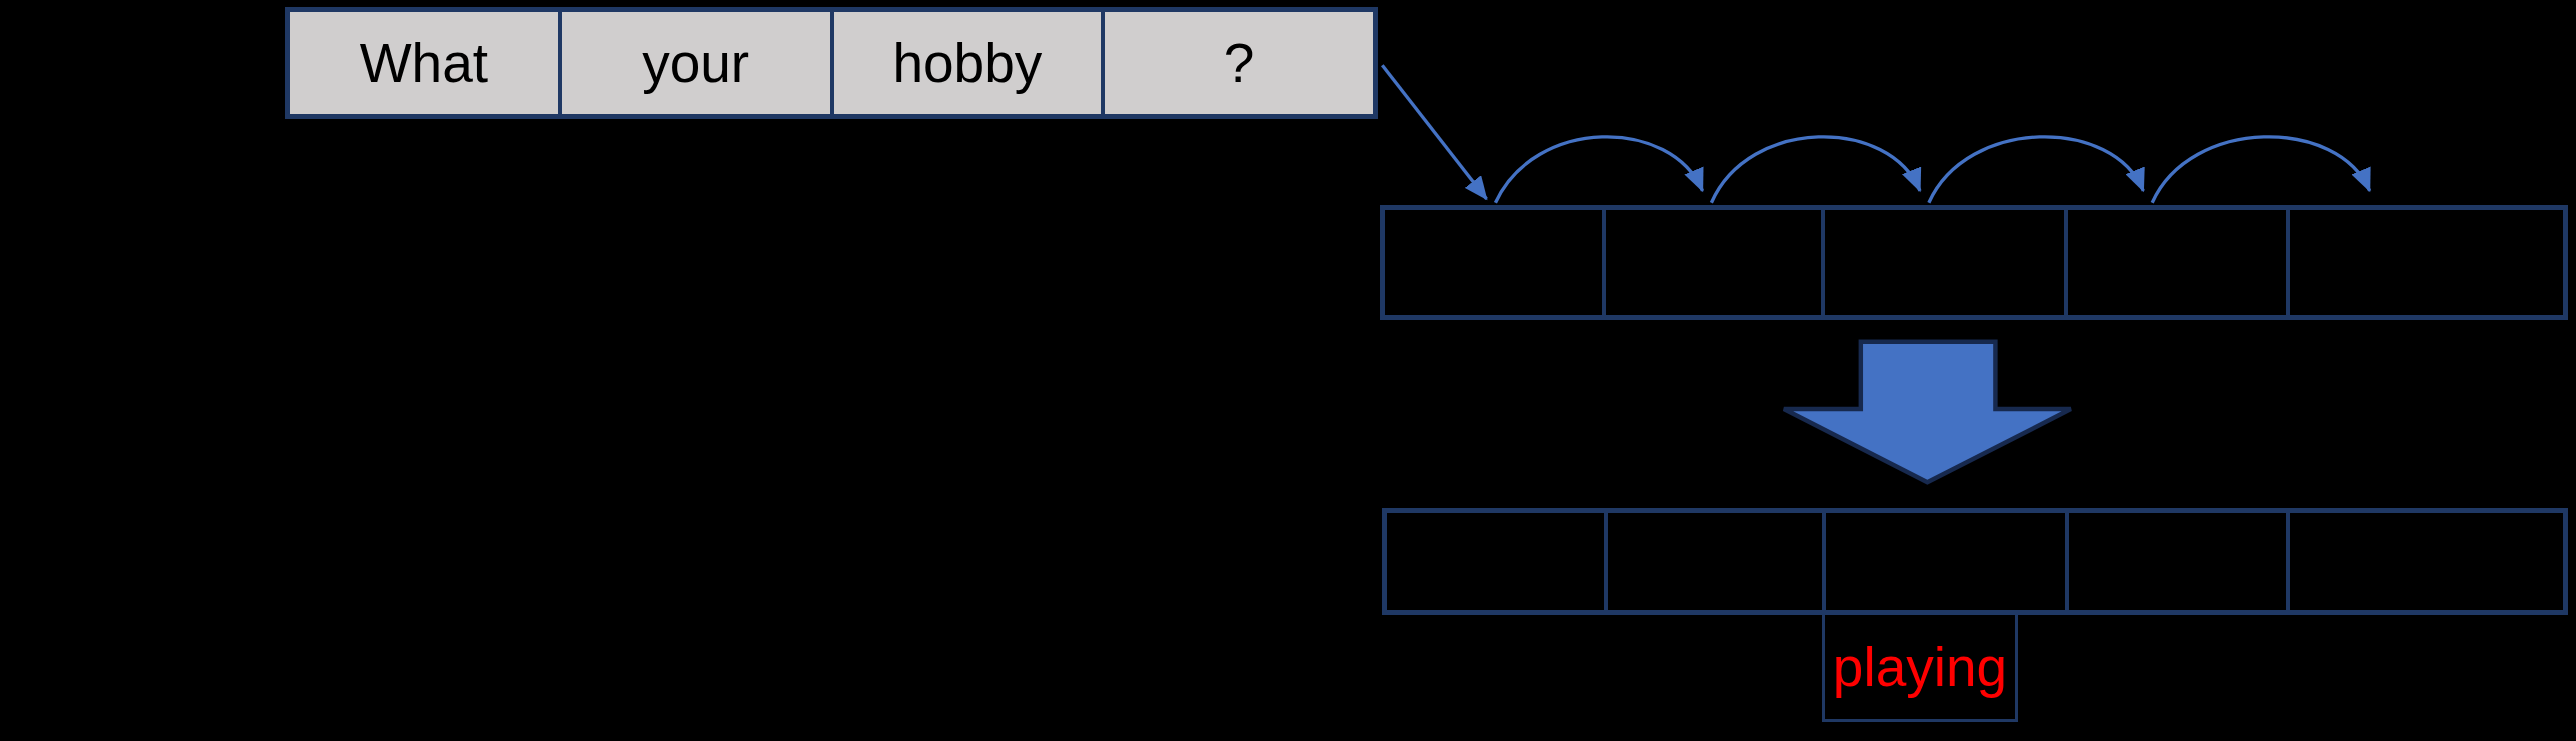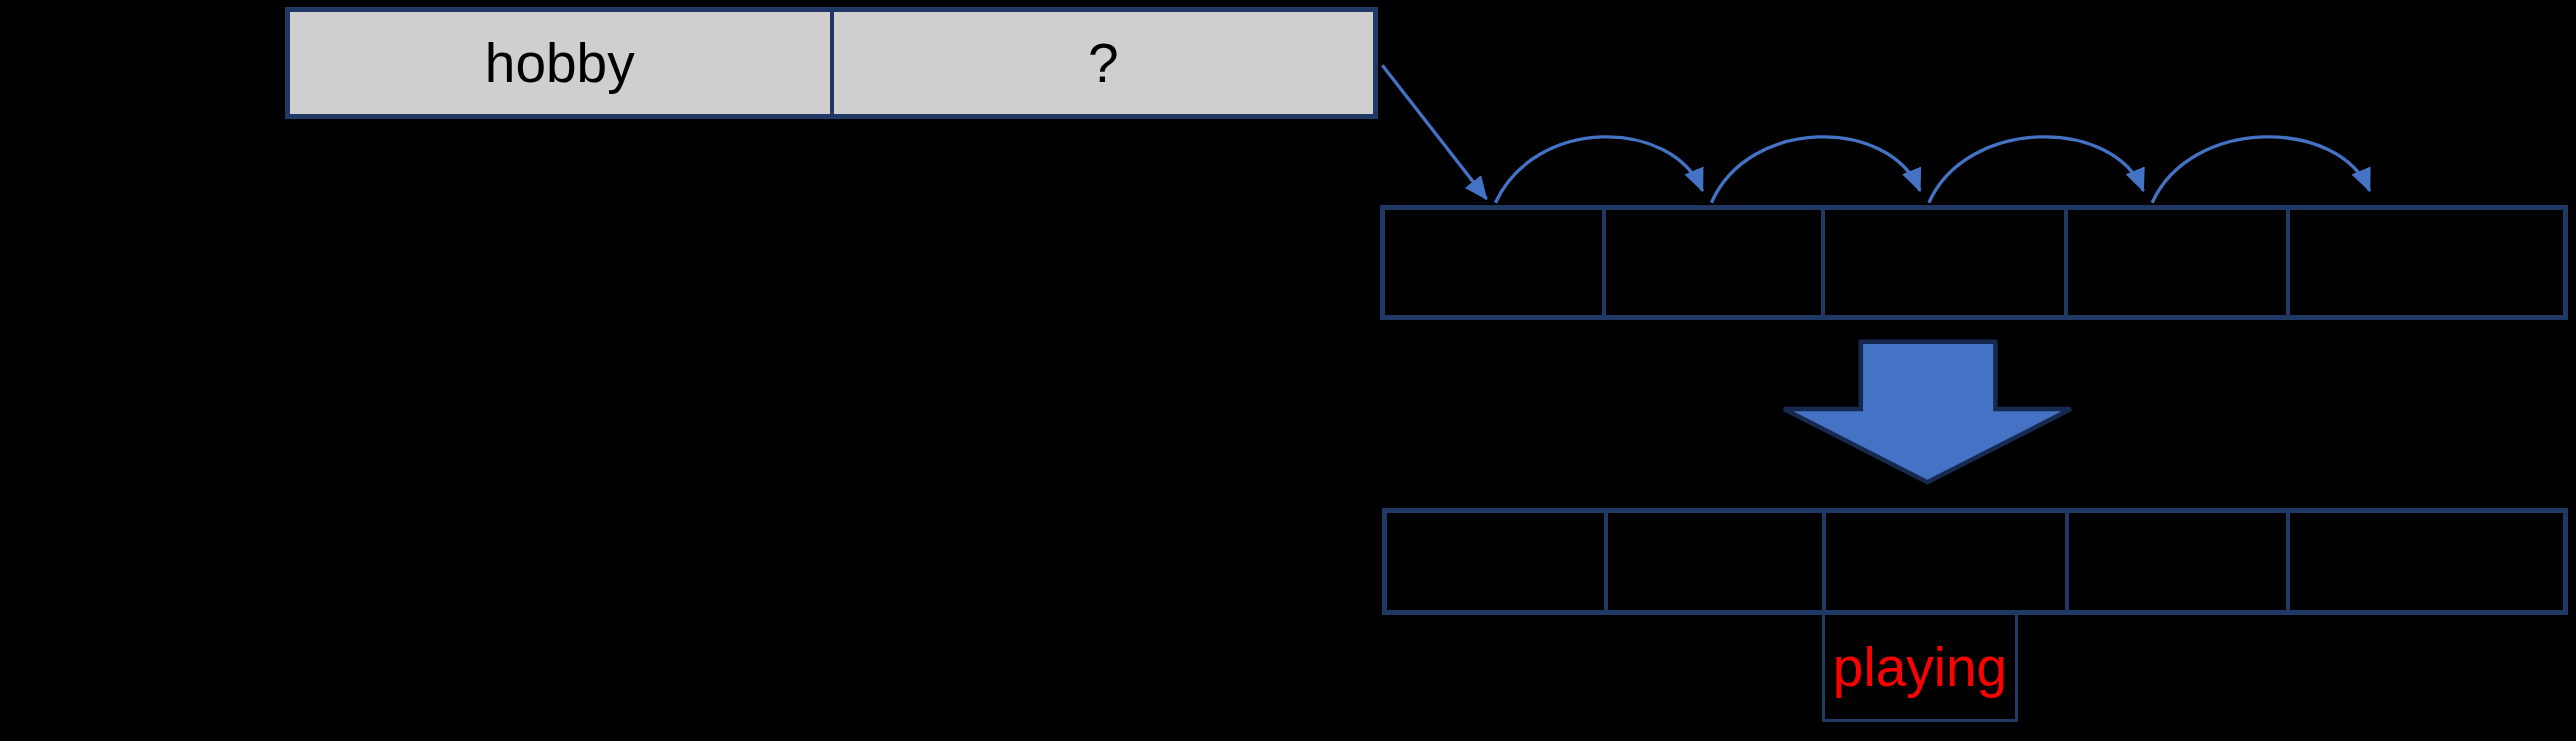--- a/index.html
+++ b/index.html
@@ -77,20 +77,22 @@
     stroke:var(--arrow-outline,#17294E);
     stroke-width:6;stroke-linejoin:miter;
   }
 </style>
 </head>
 <body>
 
 <div class="canvas">
 
   <div class="sentence-table">
+    <div class="cell">What</div>
+    <div class="cell">your</div>
     <div class="cell">hobby</div>
     <div class="cell">?</div>
   </div>
 
   <div class="box-table embedding">
     <div class="cell c1"></div>
     <div class="cell c2"></div>
     <div class="cell c3"></div>
     <div class="cell c4"></div>
     <div class="cell c5"></div>

